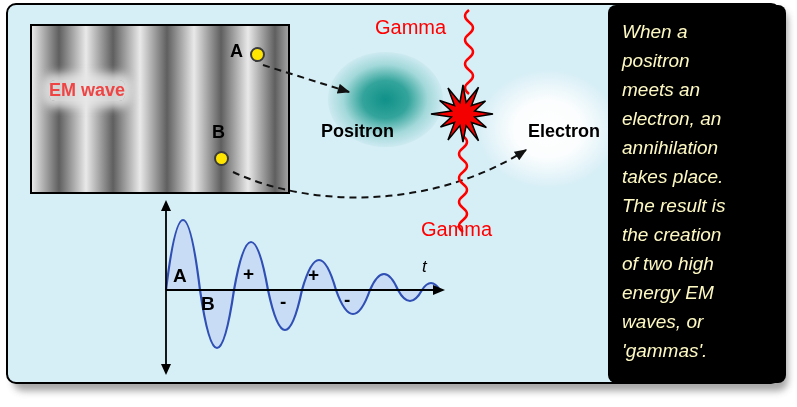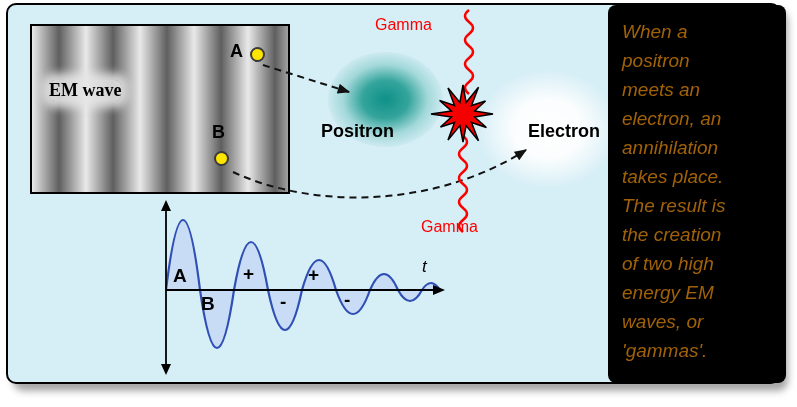--- a/index.html
+++ b/index.html
@@ -8,53 +8,52 @@
   .main-area {
     position:absolute; left:6px; top:3px; width:775px; height:381px;
     background:#d6eef6; border:2px solid #000; border-radius:10px;
     box-shadow:7px 7px 7px rgba(60,60,60,0.45);
     box-sizing:border-box;
   }
 
   .panel {
     position:absolute; left:608px; top:5px; width:178px; height:378px;
     background:#000; border-radius:8px; box-sizing:border-box;
-    color:#a16207; font-style:italic; font-size:19px; line-height:29px;
+    color:#fef9c3; font-style:italic; font-size:19px; line-height:29px;
     padding:12px 8px 0 14px; white-space:pre-line;
   }
 
   .em-box {
     position:absolute; left:30px; top:24px; width:260px; height:170px;
     border:2px solid #000; box-sizing:border-box;
     background: repeating-linear-gradient(90deg, #e9e9e9 0px, #5f5f5f 27px, #e9e9e9 54px);
   }
   .em-label {
-    position:absolute; left:49px; top:80px; font-weight:bold; font-size:18px; color:#000000;
+    position:absolute; left:49px; top:80px; font-weight:bold; font-size:18px; color:#ef4444;
     background:rgba(230,230,230,0.85); box-shadow:0 0 9px 7px rgba(230,230,230,0.85);
     border-radius:6px;
-    font-family:Liberation Serif, serif;
   }
 
   .dot {
     position:absolute; width:15px; height:15px; border-radius:50%;
     background:#ffe600; border:2px solid #3a3a3a; box-sizing:border-box;
   }
   .pt-label { position:absolute; font-weight:bold; font-size:18px; color:#000; }
 
   .positron-blob {
     position:absolute; left:328px; top:52px; width:115px; height:95px; border-radius:50%;
     background: radial-gradient(ellipse at center, #0f9189 0%, #33a49b 28%, rgba(100,190,183,0.45) 52%, rgba(214,238,246,0) 75%);
   }
   .electron-glow {
     position:absolute; left:478px; top:70px; width:140px; height:118px; border-radius:50%;
     background: radial-gradient(ellipse at center, #ffffff 0%, rgba(255,255,255,0.9) 35%, rgba(255,255,255,0) 72%);
   }
 
   .scene-label { position:absolute; font-weight:bold; font-size:18px; color:#000; }
-  .gamma-label { position:absolute; color:#ff0000; font-size:16px; }
+  .gamma-label { position:absolute; color:#ff0000; font-size:20px; }
 
   .overlay { position:absolute; left:0; top:0; width:797px; height:407px; pointer-events:none; }
   .graph { position:absolute; left:148px; top:198px; width:310px; height:182px; }
 
   .g-label { font-weight:bold; font-size:19px; fill:#000; font-family:"Liberation Sans", sans-serif; }
   .t-label { font-style:italic; font-size:17px; fill:#000; font-family:"Liberation Sans", sans-serif; }
 </style>
 </head>
 <body>
 

